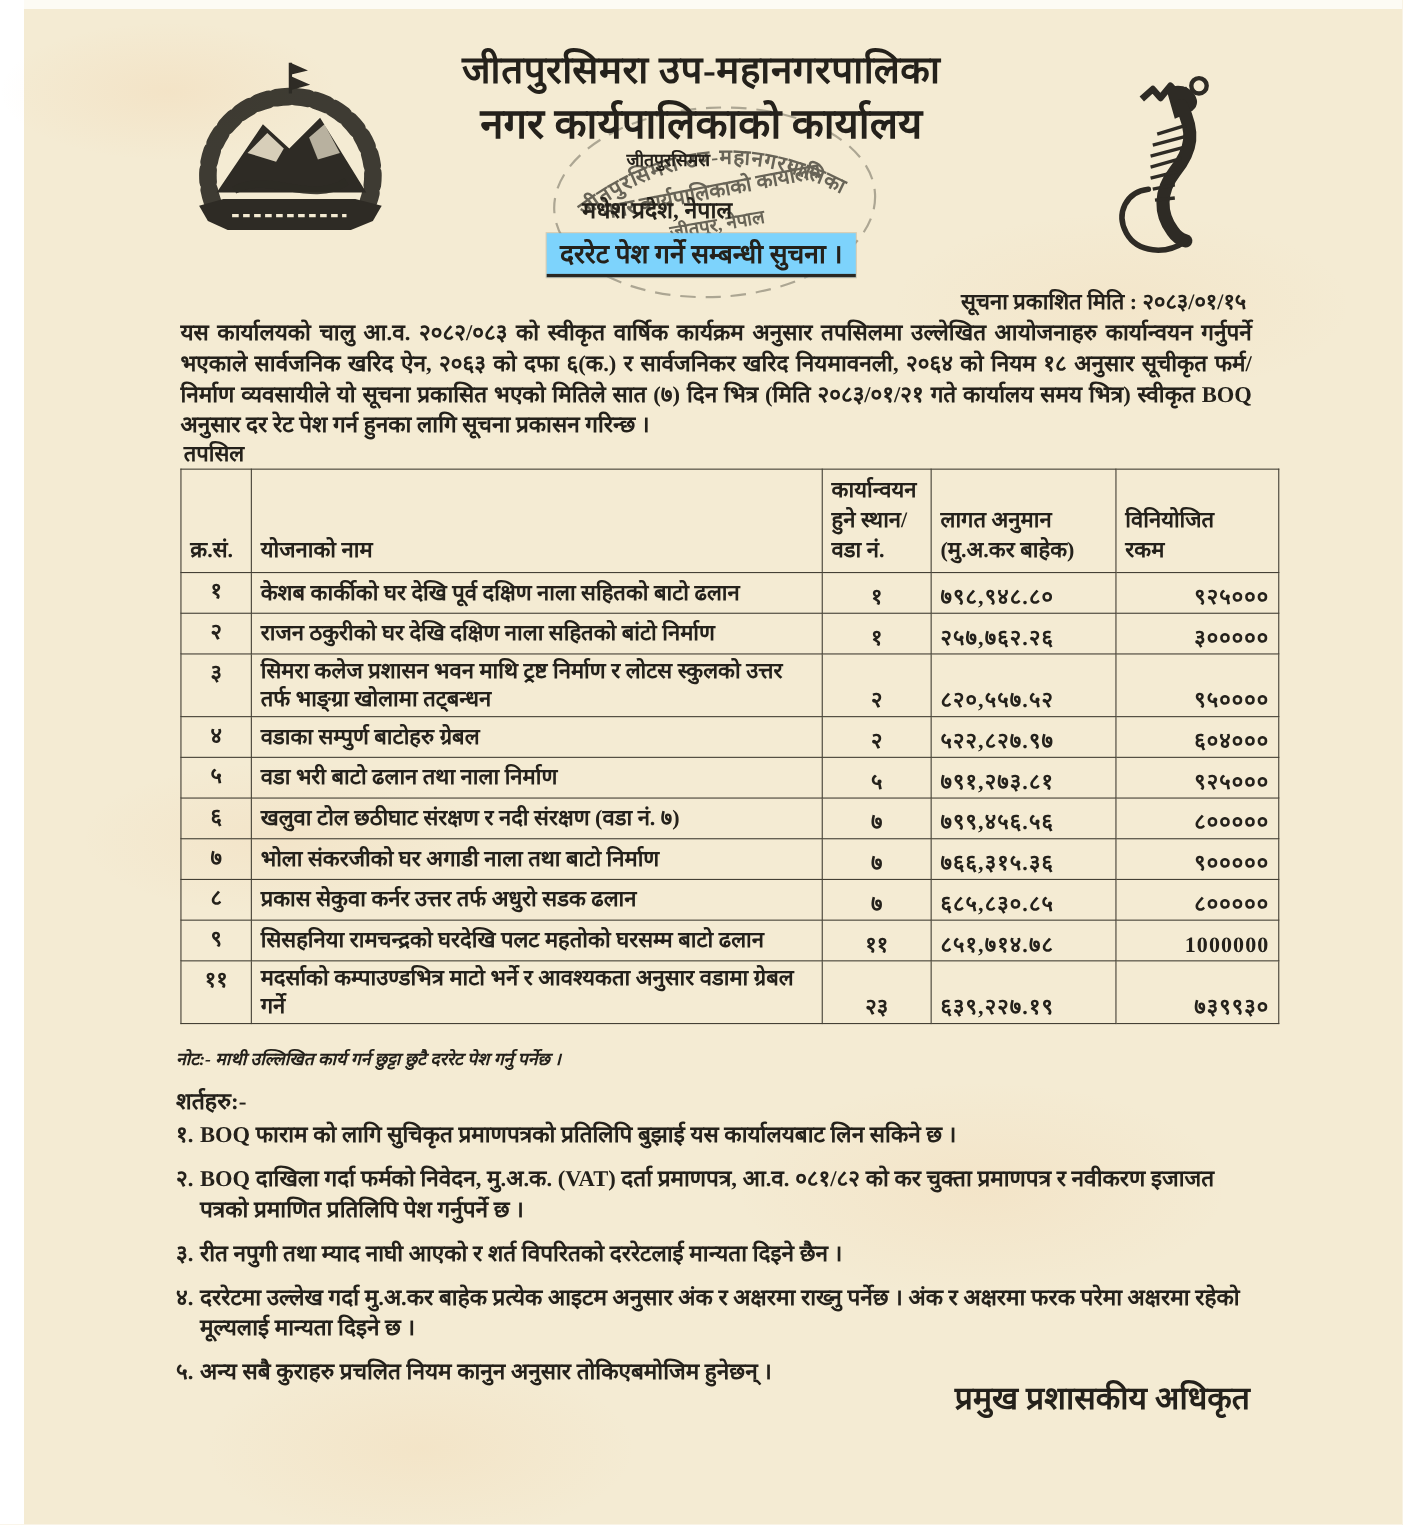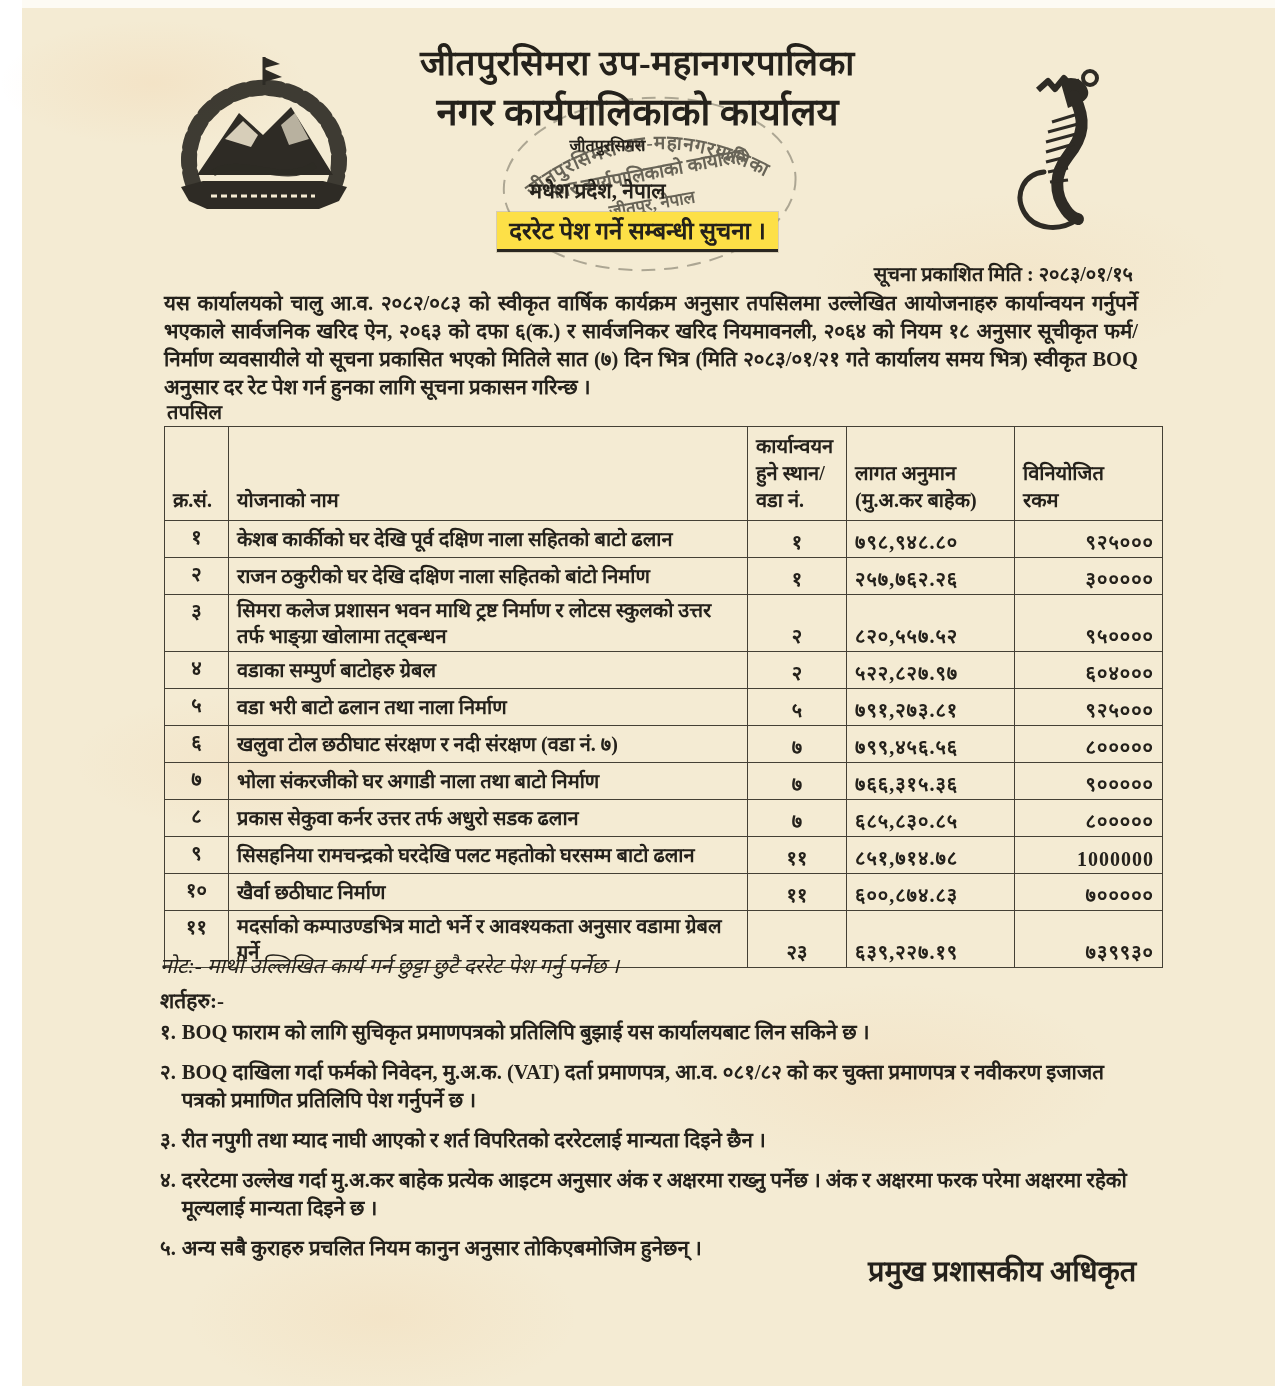--- a/index.html
+++ b/index.html
@@ -38,21 +38,21 @@
   .org-sub2 { top: 176px; left: 0; right: 80px; text-align: center;
     font-size: 21px; font-weight: bold; }
 
   .emblem { left: 163px; top: 55px; width: 200px; height: 180px; }
   .monogram { left: 990px; top: 52px; width: 125px; height: 200px; }
 
   .stamp { left: 50%; top: 88px; width: 350px; height: 185px;
     transform: translateX(-47%) rotate(-3deg); opacity: .82; }
 
   .notice-title-wrap { top: 212px; left: 0; right: 0; text-align: center; }
-  .notice-title { display: inline-block; background: #fde047;
+  .notice-title { display: inline-block; background: #7dd3fc;
     padding: 1px 12px 3px; font-size: 24px; font-weight: bold;
     border-bottom: 3px solid #2a2721; box-shadow: 0 0 0 1px rgba(160,150,120,.35); }
 
   .pub-date { top: 260px; right: 142px; font-size: 20px; font-weight: bold; }
 
   .body-para { top: 290px; left: 164px; width: 974px;
     font-size: 20.5px; line-height: 1.36; font-weight: bold;
     text-align: justify; }
 
   .tapasil { top: 398px; left: 167px; font-size: 20px; font-weight: bold; }
@@ -65,21 +65,21 @@
   table.boq thead th { height: 94px; vertical-align: bottom;
     text-align: left; white-space: pre-line; line-height: 1.35;
     font-weight: bold; padding-bottom: 6px; }
   table.boq td { height: 37px; }
   td.c-sn  { text-align: center; vertical-align: top; font-size: 21px; padding-top: 4px; }
   td.c-name{ text-align: left; vertical-align: middle; padding-left: 12px; line-height: 1.3; }
   td.c-ward{ text-align: center; vertical-align: bottom; padding-bottom: 5px; }
   td.c-est { vertical-align: bottom; padding-right: 14px; padding-bottom: 5px; letter-spacing: 1px; }
   td.c-alloc{ text-align: right; vertical-align: bottom; padding-right: 18px; padding-bottom: 5px; letter-spacing: 1px; }
 
-  .note { top: 951px; left: 160px; width: 1000px; font-size: 21px; font-weight: normal; font-style: italic; }
+  .note { top: 951px; left: 160px; width: 1000px; font-size: 16px; font-weight: bold; font-style: italic; }
   .terms-label { top: 986px; left: 160px; font-size: 21px; font-weight: bold; }
   .conditions { top: 1018px; left: 160px; width: 990px; }
   .condition { display: flex; gap: 6px; font-size: 20.5px; font-weight: bold;
     line-height: 1.4; margin-bottom: 11px; }
   .condition .num { flex: 0 0 auto; }
   .signature { top: 1250px; left: 868px; font-size: 29px; font-weight: bold; }
 
   .ink { fill: #2e2b25; }
   .ink-stroke { stroke: #2e2b25; fill: none; }
 </style>
@@ -235,27 +235,20 @@
           <td class="c-alloc">८०००००</td>
         </tr>
         <tr>
           <td class="c-sn">९</td>
           <td class="c-name">सिसहनिया रामचन्द्रको घरदेखि पलट महतोको घरसम्म बाटो ढलान</td>
           <td class="c-ward">११</td>
           <td class="c-est">८५१,७१४.७८</td>
           <td class="c-alloc">1000000</td>
         </tr>
         <tr>
-          <td class="c-sn">१०</td>
-          <td class="c-name">खैर्वा छठीघाट निर्माण</td>
-          <td class="c-ward">११</td>
-          <td class="c-est">६००,८७४.८३</td>
-          <td class="c-alloc">७०००००</td>
-        </tr>
-        <tr>
           <td class="c-sn">११</td>
           <td class="c-name">मदर्साको कम्पाउण्डभित्र माटो भर्ने र आवश्यकता अनुसार वडामा ग्रेबल गर्ने</td>
           <td class="c-ward">२३</td>
           <td class="c-est">६३९,२२७.१९</td>
           <td class="c-alloc">७३९९३०</td>
         </tr>
       </tbody>
   </table>
 
   <div class="abs note">नोट:- माथी उल्लिखित कार्य गर्न छुट्टा छुटै दररेट पेश गर्नु पर्नेछ ।</div>

